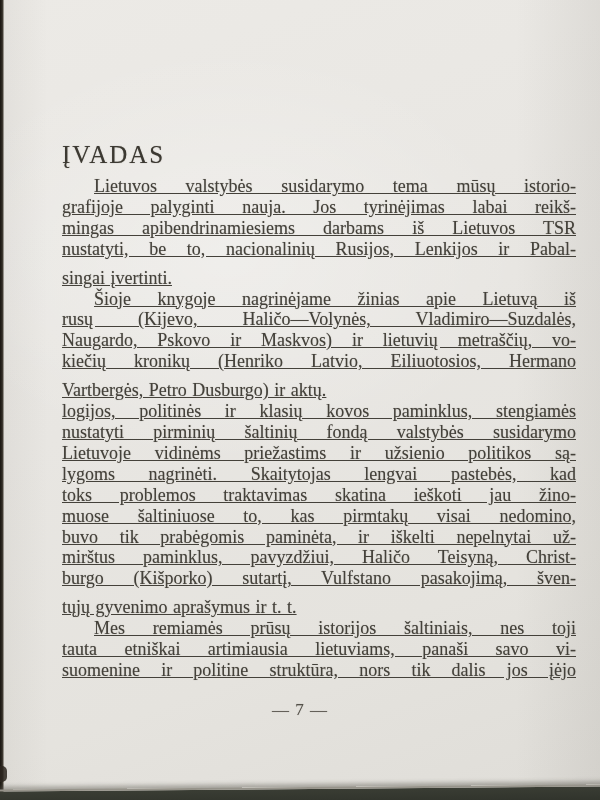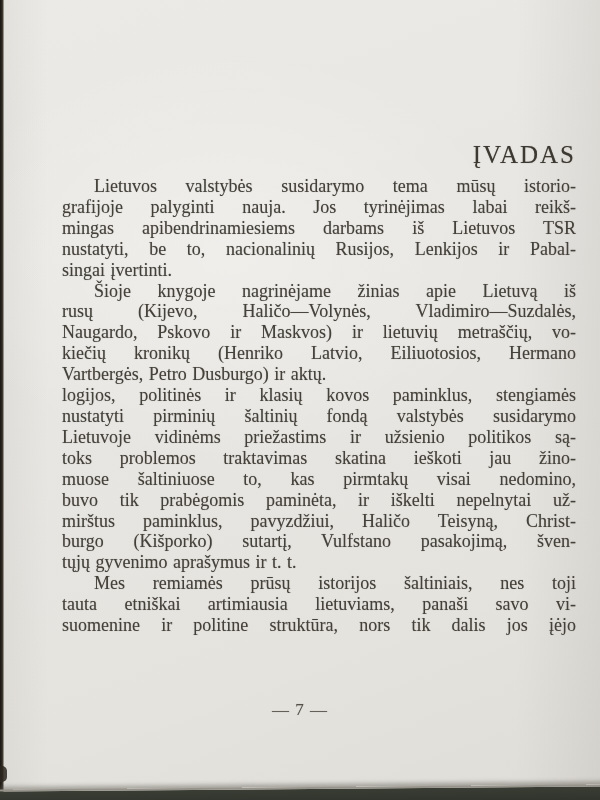--- a/index.html
+++ b/index.html
@@ -45,47 +45,48 @@
     border-top: 2px solid #96938a;
     box-shadow: 0 -3px 4px rgba(90,88,80,0.45);
     transform: rotate(-0.5deg);
   }
 
   .title {
     position: absolute;
     top: 124px;
     left: 62px;
     width: 514px;
-    text-align: right;
+    text-align: left;
     font-size: 25px;
     font-weight: normal;
     letter-spacing: 2px;
     color: #3c3932;
     text-shadow: 0 0 1px rgba(60,55,46,0.45);
   }
 
   .text-block {
     position: absolute;
     top: 176px;
     left: 62px;
     width: 514px;
     font-size: 18px;
     line-height: 20.9px;
     color: #44413a;
     text-shadow: 0 0 1px rgba(66,62,54,0.38);
+    text-decoration: underline;
   }
   .para { margin: 0; padding: 0; }
   .line {
     text-align: justify;
     text-align-last: justify;
     white-space: normal;
     word-spacing: 1px;
   }
   .line.indent { padding-left: 32px; }
-  .line.end { text-align-last: left; }
+  .line.end { text-align-last: left; margin-top: 8px; }
 
   .page-number {
     position: absolute;
     top: 700px;
     left: 0;
     width: 600px;
     text-align: center;
     font-size: 17px;
     letter-spacing: 1px;
     color: #55524a;
@@ -117,20 +118,21 @@
       <div class="line">rusų (Kijevo, Haličo—Volynės, Vladimiro—Suzdalės,</div>
       <div class="line">Naugardo, Pskovo ir Maskvos) ir lietuvių metraščių, vo-</div>
       <div class="line">kiečių kronikų (Henriko Latvio, Eiliuotosios, Hermano</div>
       <div class="line end">Vartbergės, Petro Dusburgo) ir aktų.</div>
     </div>
 
     <div class="para">
       <div class="line">logijos, politinės ir klasių kovos paminklus, stengiamės</div>
       <div class="line">nustatyti pirminių šaltinių fondą valstybės susidarymo</div>
       <div class="line">Lietuvoje vidinėms priežastims ir užsienio politikos są-</div>
+      <div class="line">lygoms nagrinėti. Skaitytojas lengvai pastebės, kad</div>
       <div class="line">toks problemos traktavimas skatina ieškoti jau žino-</div>
       <div class="line">muose šaltiniuose to, kas pirmtakų visai nedomino,</div>
       <div class="line">buvo tik prabėgomis paminėta, ir iškelti nepelnytai už-</div>
       <div class="line">mirštus paminklus, pavyzdžiui, Haličo Teisyną, Christ-</div>
       <div class="line">burgo (Kišporko) sutartį, Vulfstano pasakojimą, šven-</div>
       <div class="line end">tųjų gyvenimo aprašymus ir t. t.</div>
     </div>
 
     <div class="para">
       <div class="line indent">Mes remiamės prūsų istorijos šaltiniais, nes toji</div>

